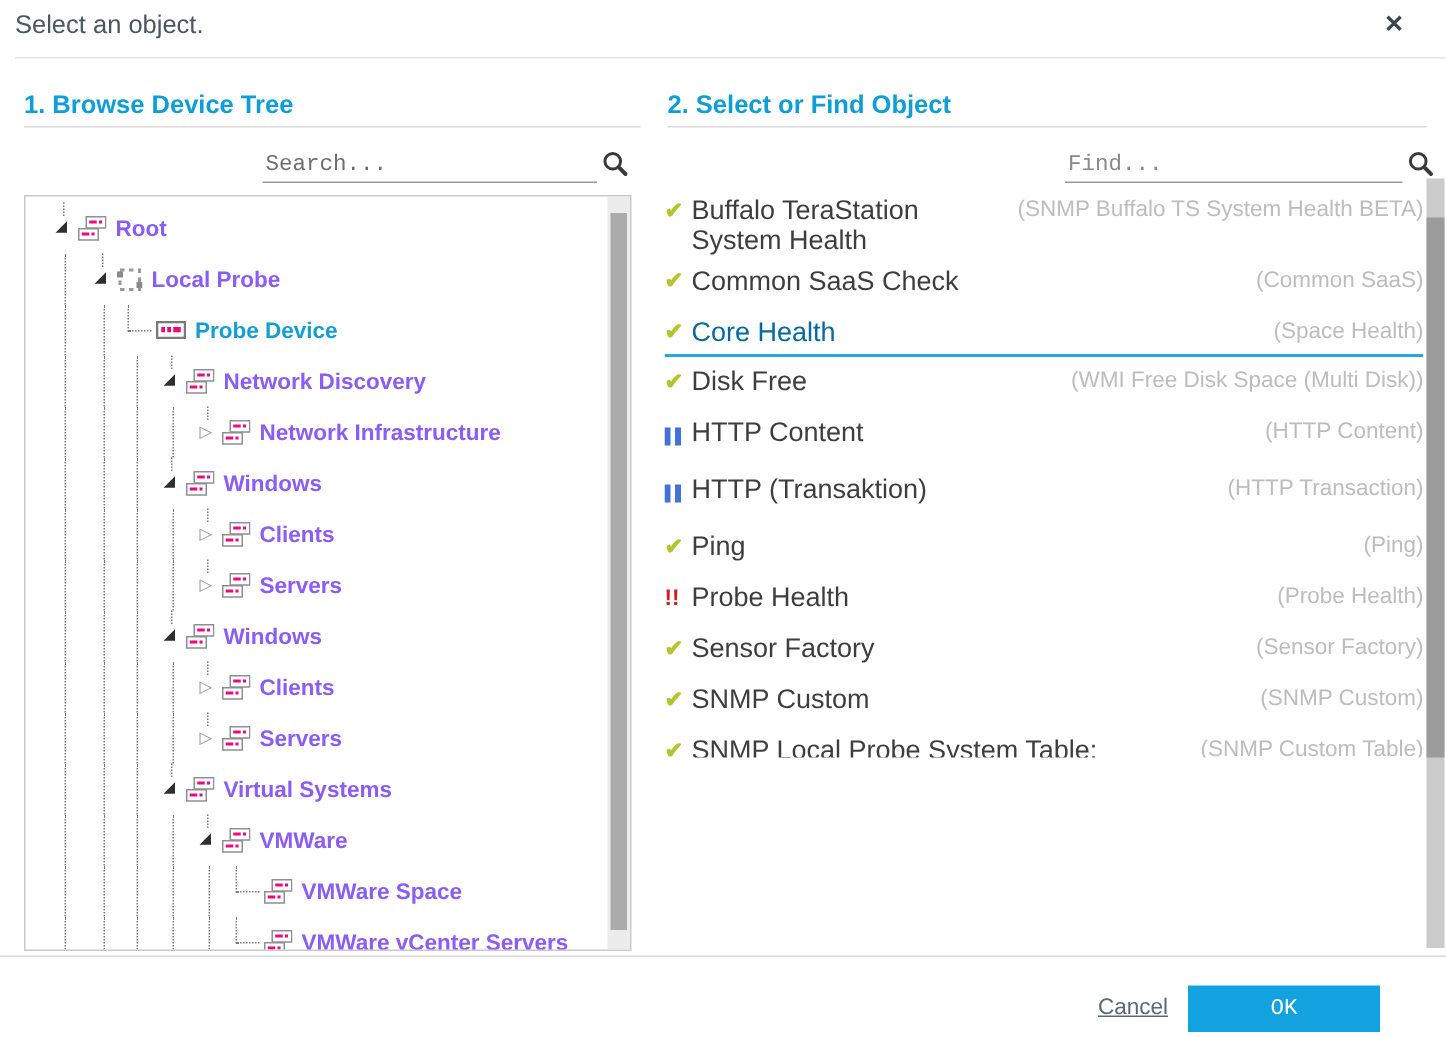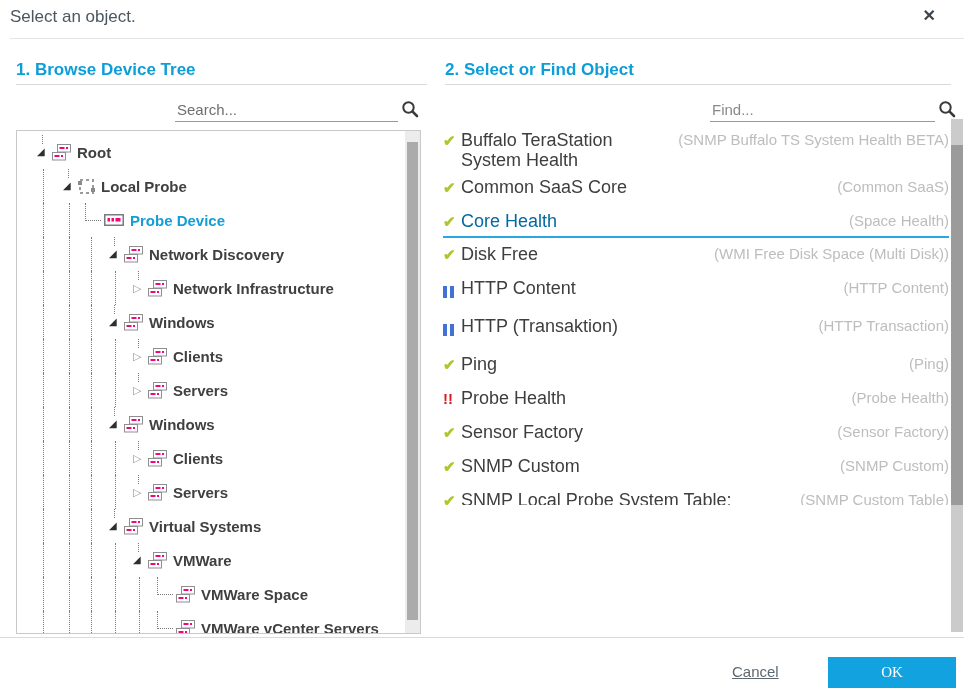--- a/index.html
+++ b/index.html
@@ -13,42 +13,42 @@
 
   
   .col-head{position:absolute;top:60px;font-size:17px;font-weight:700;color:#0d9ed8;}
   .head-rule{position:absolute;top:84px;border-top:1px solid #d9d9d9;}
   .rule-left{left:16px;width:411px;}
   .rule-right{left:445px;width:506px;}
 
   
   .input-line{position:absolute;top:97px;height:24px;border-bottom:1px solid #9a9a9a;}
   .input-line input{border:0;outline:0;width:100%;height:100%;background:transparent;
-    font-family:Liberation Sans, sans-serif;font-size:15px;color:#555;padding:0 2px;}
+    font-family:Liberation Mono, monospace;font-size:15px;color:#555;padding:0 2px;}
   .input-line input::placeholder{color:#6f6f6f;opacity:1;}
   .line-search{left:175px;width:223px;}
   .line-find{left:710px;width:225px;}
   .line-find input::placeholder{color:#8a8a8a;}
   .mag{position:absolute;top:100px;}
   .mag-left{left:401px;} .mag-right{left:938px;}
 
   
   .tree-panel{position:absolute;left:16px;top:130px;width:403px;height:502px;
     border:1px solid #c9c9c9;overflow:hidden;background:#fff;}
   .tree-rows{position:absolute;left:0;top:4px;right:15px;}
   .tree-row{position:relative;height:34px;display:flex;align-items:center;cursor:pointer;}
   .guide{position:absolute;top:0;bottom:0;width:0;border-left:1px dotted #7b7b7b;}
   .tail{position:absolute;top:0;height:9px;width:0;border-left:1px dotted #7b7b7b;}
   .exp{flex:none;width:15px;line-height:1;}
   .exp.open{color:#2e2e2e;font-size:10px;}
   .exp.closed{color:#919191;font-size:11px;}
   .leaf-l{flex:none;width:15px;height:17px;align-self:flex-start;
     border-left:1px dotted #7b7b7b;border-bottom:1px dotted #7b7b7b;margin-right:3px;}
   .node-icon{flex:none;margin-right:6px;display:flex;align-items:center;}
-  .node-label{font-size:15px;font-weight:700;color:#404040;white-space:nowrap;}
+  .node-label{font-size:15px;font-weight:700;color:#8b5cf6;white-space:nowrap;}
   .tree-row.selected .node-label{color:#149dd6;}
   .tree-scroll{position:absolute;top:0;right:0;width:15px;height:100%;background:#ececec;}
   .tree-scroll .thumb{position:absolute;left:2px;top:11px;width:11px;height:478px;background:#ababab;}
 
   
   .obj-list{position:absolute;left:443px;top:124px;width:506px;height:381px;overflow:hidden;}
   .obj-row{display:flex;align-items:flex-start;padding:6px 0 7px;line-height:20px;cursor:pointer;}
   .obj-row:first-child{padding-bottom:1px;}
   .obj-row.selected{border-bottom:2px solid #29a7e0;padding-bottom:4px;}
   .obj-status{flex:none;width:18px;padding-top:1px;}
@@ -59,22 +59,22 @@
   .obj-name{font-size:18px;color:#3e3e3e;padding-right:8px;flex:1 1 auto;}
   .obj-type{flex:none;margin-left:auto;font-size:15px;color:#bdbdbd;white-space:nowrap;text-align:right;}
   .obj-row.selected .obj-name{color:#0369a1;}
   .list-scroll{position:absolute;left:951px;top:119px;width:12px;height:513px;background:#cbcbcb;}
   .list-scroll .thumb{position:absolute;left:0;top:26px;width:12px;height:360px;background:#9b9b9b;}
 
   
   .divider-bottom{position:absolute;left:0;right:0;top:637px;border-top:1px solid #dadada;}
   .cancel-link{position:absolute;left:732px;top:663px;font-size:15px;color:#5d6871;
     text-decoration:underline;cursor:pointer;}
-  .ok-btn{position:absolute;left:828px;top:657px;width:128px;height:31px;background:#12a2df;
-    color:#fff;border:0;font-family:Liberation Serif, serif;font-size:15px;cursor:pointer;}
+  .ok-btn{position:absolute;left:792px;top:657px;width:128px;height:31px;background:#12a2df;
+    color:#fff;border:0;font-family:Liberation Mono, monospace;font-size:15px;cursor:pointer;}
 </style>
 </head>
 <body>
 
 <div class="dialog">
 
   <div class="dlg-title">Select an object.</div>
   <div class="dlg-close">✕</div>
   <div class="divider-top"></div>
 
@@ -378,21 +378,21 @@
   </div>
 
   <div class="obj-list">
       <div class="obj-row">
         <span class="obj-status"><span class="ok-glyph">✔</span></span>
         <span class="obj-name">Buffalo TeraStation System Health</span>
         <span class="obj-type">(SNMP Buffalo TS System Health BETA)</span>
       </div>
       <div class="obj-row">
         <span class="obj-status"><span class="ok-glyph">✔</span></span>
-        <span class="obj-name">Common SaaS Core</span>
+        <span class="obj-name">Common SaaS Check</span>
         <span class="obj-type">(Common SaaS)</span>
       </div>
       <div class="obj-row selected">
         <span class="obj-status"><span class="ok-glyph">✔</span></span>
         <span class="obj-name">Core Health</span>
         <span class="obj-type">(Space Health)</span>
       </div>
       <div class="obj-row">
         <span class="obj-status"><span class="ok-glyph">✔</span></span>
         <span class="obj-name">Disk Free</span>

